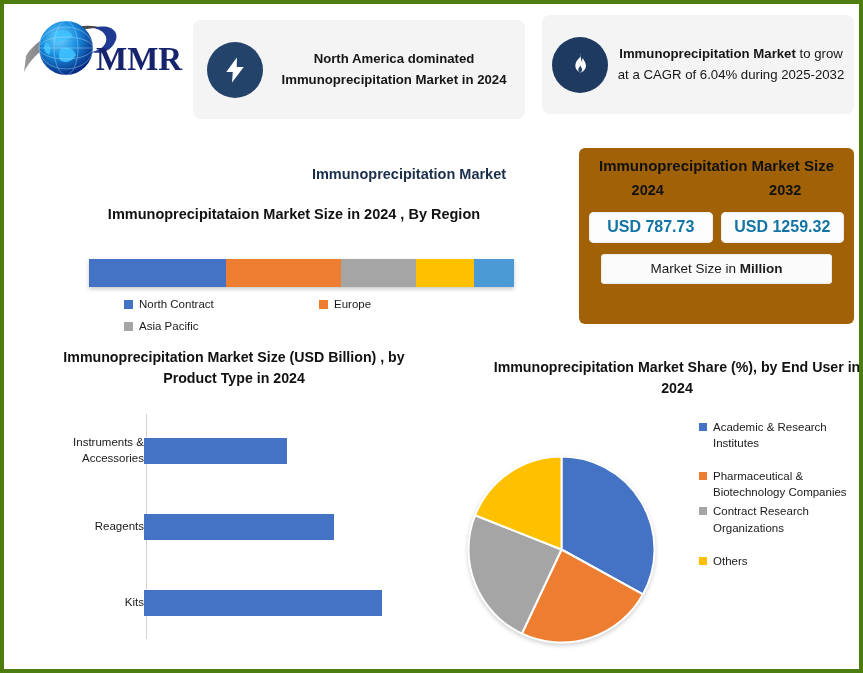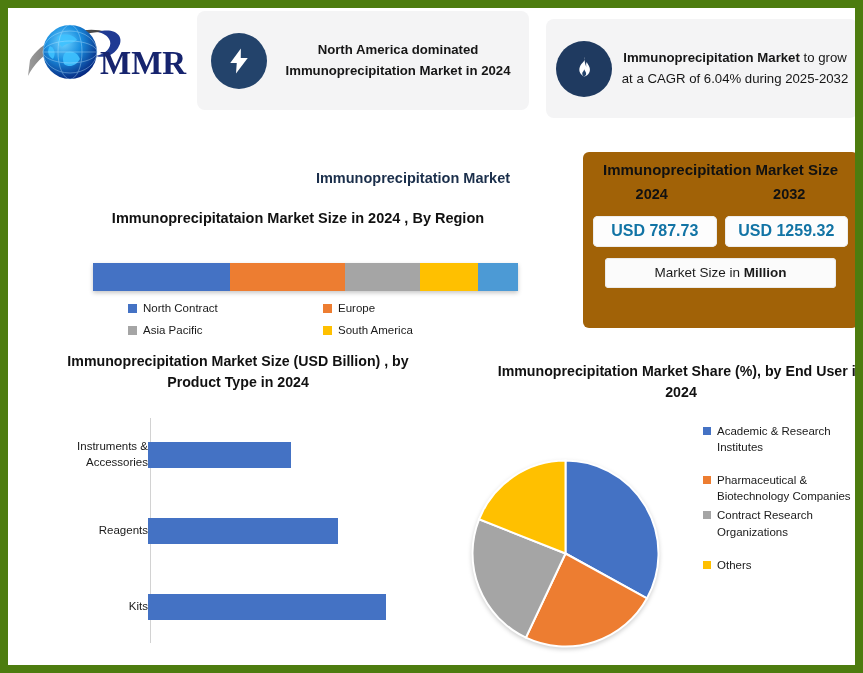--- a/index.html
+++ b/index.html
@@ -5,40 +5,40 @@
   html,body{margin:0;padding:0;background:#ffffff;}
   body{
     font-family:"Liberation Sans", sans-serif;
     -webkit-font-smoothing:antialiased;
   }
   #page{
     position:relative;
     width:863px;height:673px;
     box-sizing:border-box;
     background:#ffffff;
-    border:8px solid #4d7c0f;
+    border:4px solid #4d7c0f;
     overflow:hidden;
   }
 
   
   .header{
     position:absolute;left:0;top:0;width:863px;height:122px;
   }
   .logo{
     position:absolute;left:14px;top:6px;width:170px;height:80px;
   }
   .logo svg{display:block;}
 
   .hcard{
     position:absolute;
     background:#f4f4f5;
     border-radius:8px;
     display:flex;align-items:center;
   }
-  .hcard.c1{left:189px;top:3px;width:332px;height:99px;}
+  .hcard.c1{left:189px;top:16px;width:332px;height:99px;}
   .hcard.c2{left:538px;top:11px;width:312px;height:99px;}
 
   .hicon{
     flex:0 0 auto;
     width:56px;height:56px;border-radius:50%;
     background:#23436b;
     display:flex;align-items:center;justify-content:center;
     margin-left:14px;
   }
   .hcard.c2 .hicon{background:#1f3a60;margin-left:10px;}
@@ -253,24 +253,20 @@
         <span>North Contract</span>
       </div>
       <div class="rlg">
         <span class="sw" style="background: rgb(237, 125, 49);"></span>
         <span>Europe</span>
       </div>
       <div class="rlg">
         <span class="sw" style="background: rgb(165, 165, 165);"></span>
         <span>Asia Pacific</span>
       </div>
-      <div class="rlg">
-        <span class="sw" style="background: rgb(255, 192, 0);"></span>
-        <span>South America</span>
-      </div>
     </div>
 
   <div class="pt-title">Immunoprecipitation Market Size (USD Billion) , by Product Type in 2024</div>
   <div class="pt-plot">
     <div class="pt-axis"></div>
     <div id="pt-rows">
         <div class="pt-row" style="top: 12px;">
           <div class="pt-label">Instruments &amp; Accessories</div>
           <div class="pt-bar" style="width: 143px; background: rgb(68, 114, 196);"></div>
         </div>

